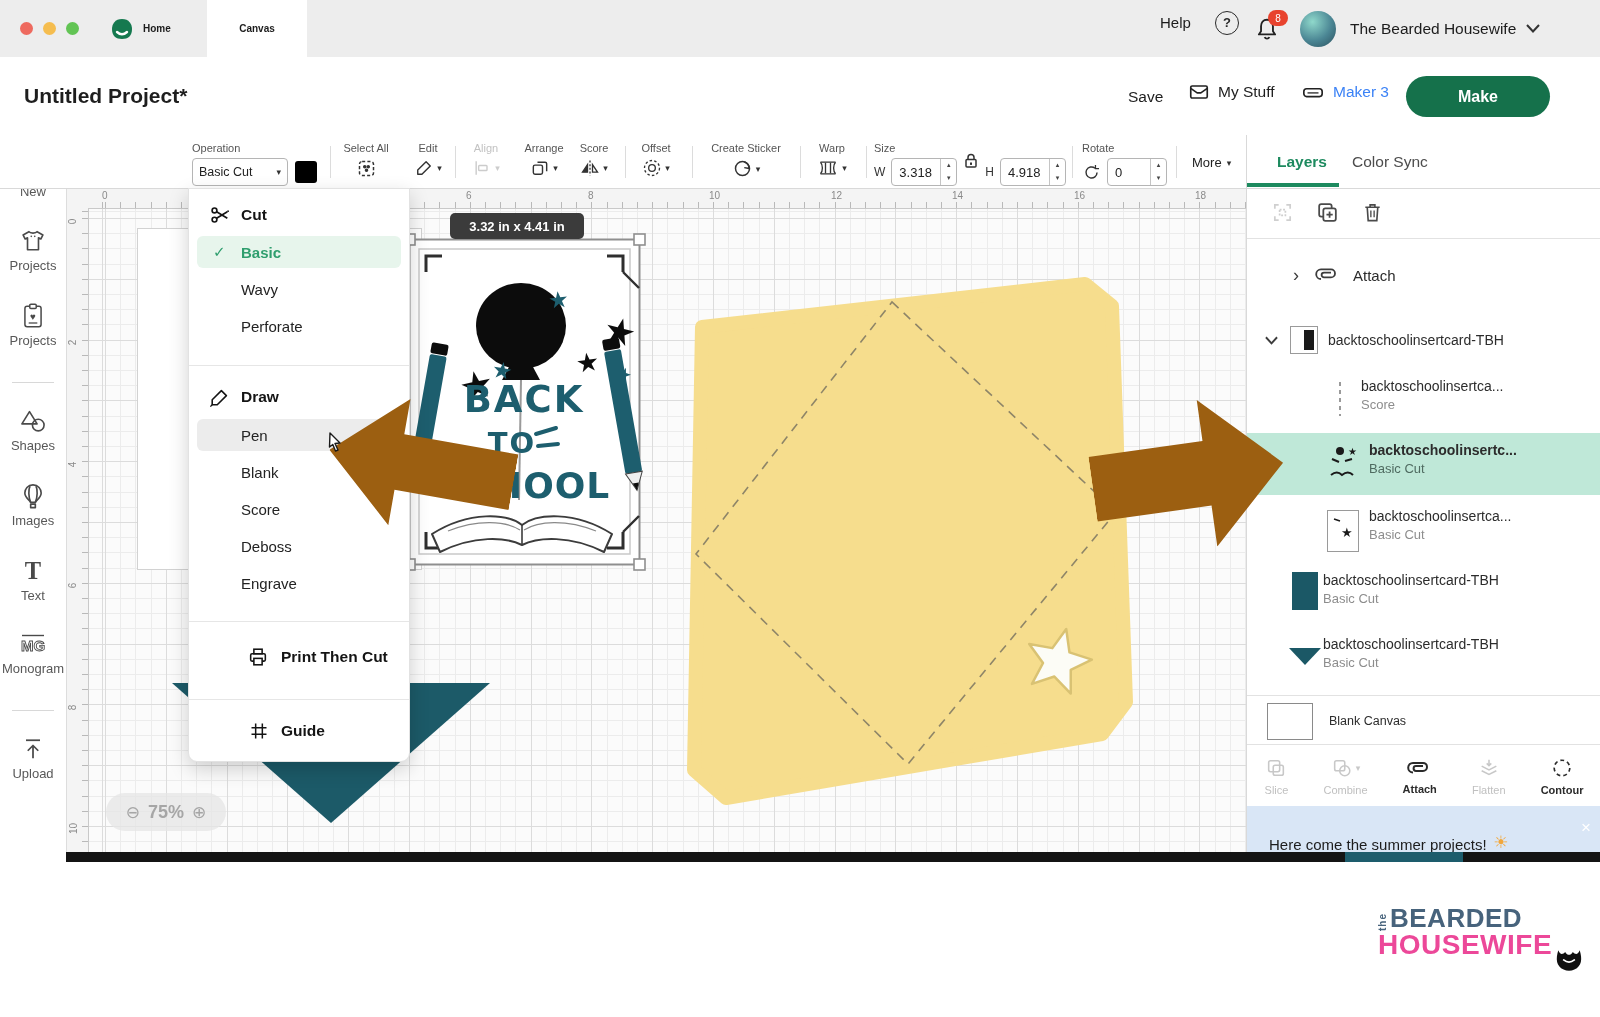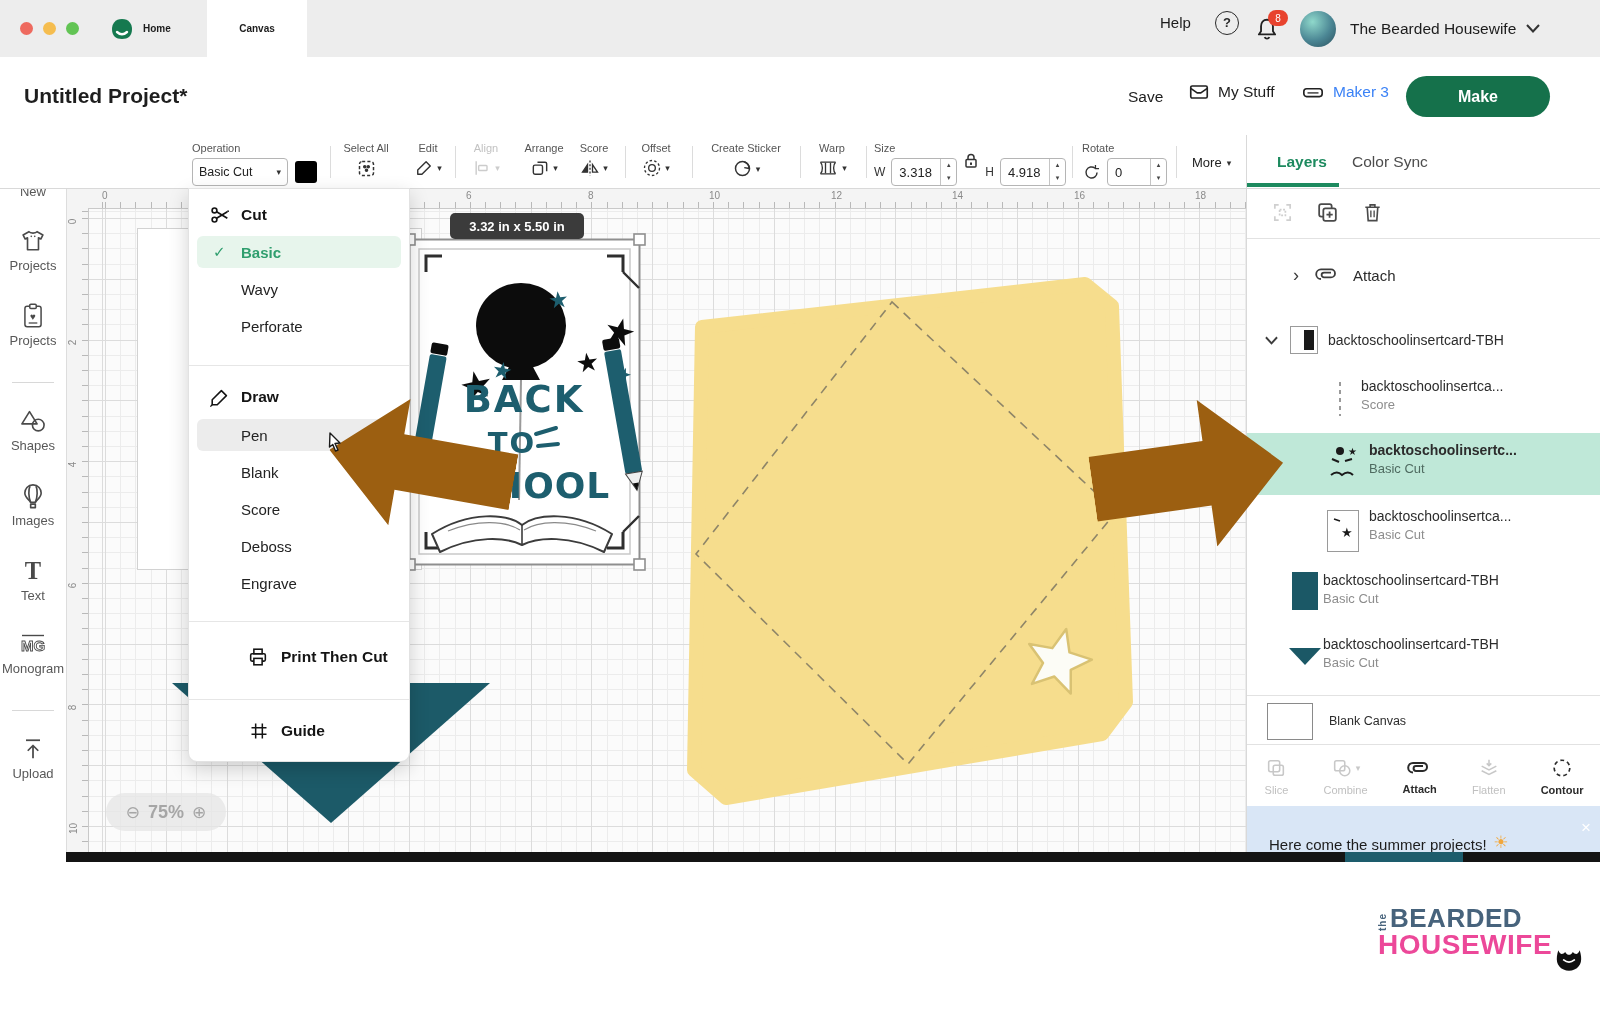--- a/index.html
+++ b/index.html
@@ -483,21 +483,21 @@
       <path d="M40,293 C70,281 98,283 112,292 M188,293 C158,281 130,283 116,292" fill="none" stroke="#8a8a8a" stroke-width="1.2"></path>
     </g>
     <g fill="#fff" stroke="#8f8f8f" stroke-width="1.6">
       <rect x="-4" y="-4" width="11" height="11"></rect>
         <rect x="226" y="-4" width="11" height="11"></rect>
       <rect x="-4" y="321" width="11" height="11"></rect>
         <rect x="226" y="321" width="11" height="11"></rect>
     </g>
   </svg>
 
-  <div class="a tooltip">3.32 in x 5.50 in</div>
+  <div class="a tooltip">3.32 in x 4.41 in</div>
 
   <div class="a zoompill">
     <span>⊖</span>
     <span style="font-size:18px;font-weight:700;">75%</span>
     <span>⊕</span>
   </div>
 
   <div class="a menu">
     <div class="mhead" style="top:12px;">
       <span class="ic" style="margin:0 10px 0 20px;">

